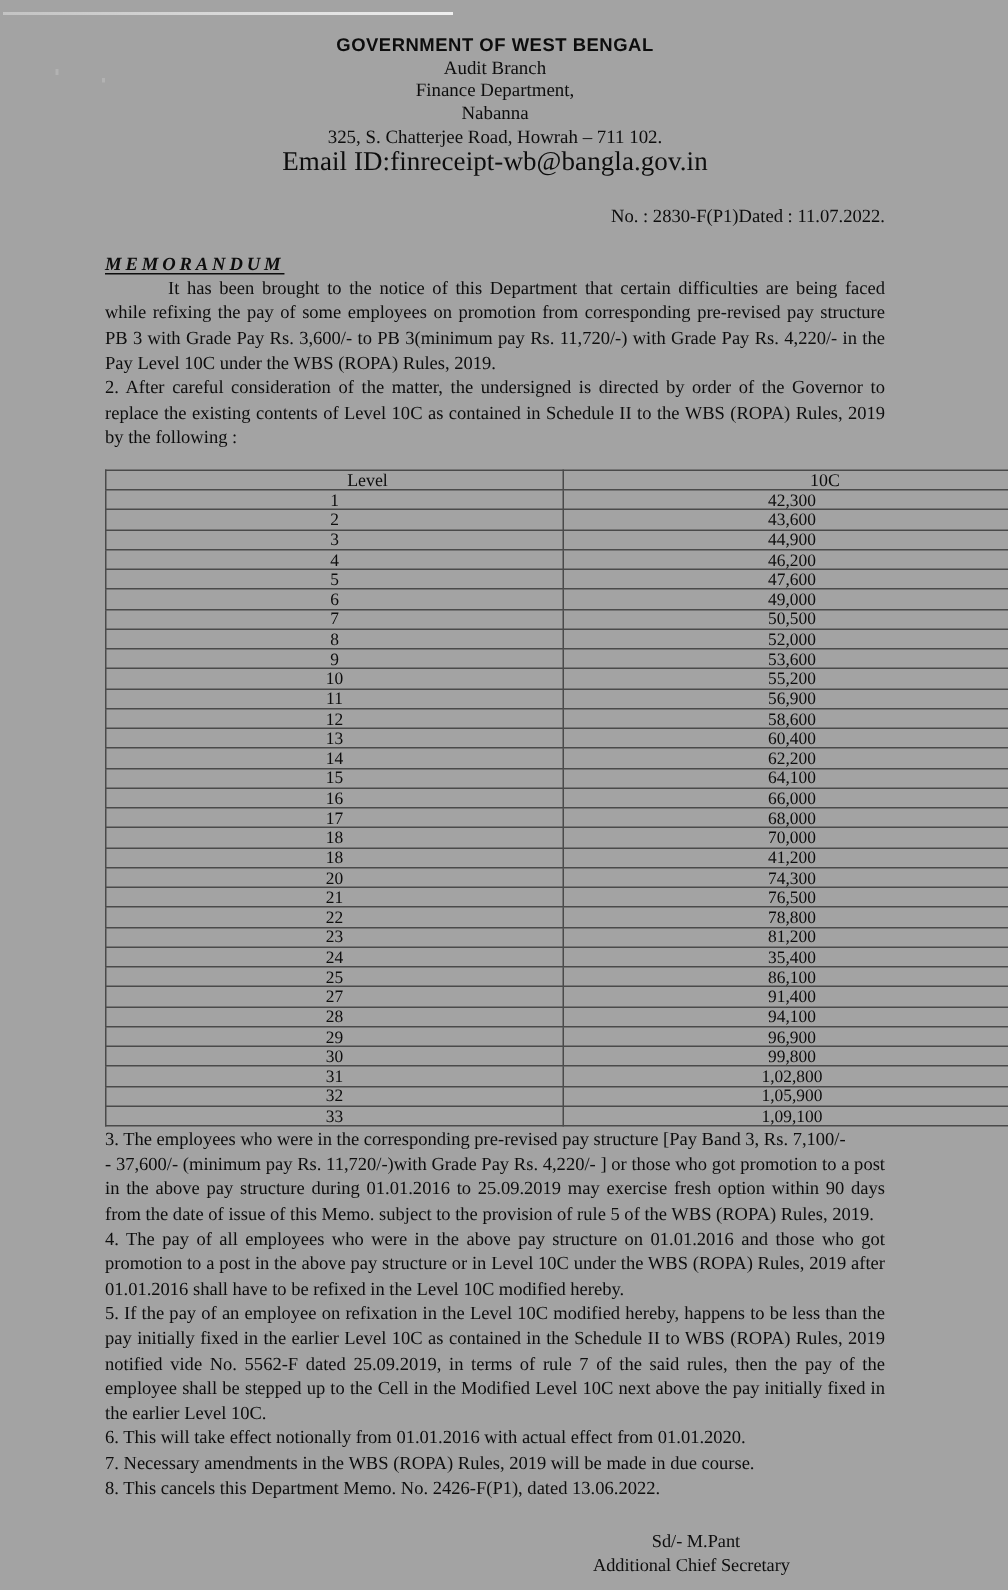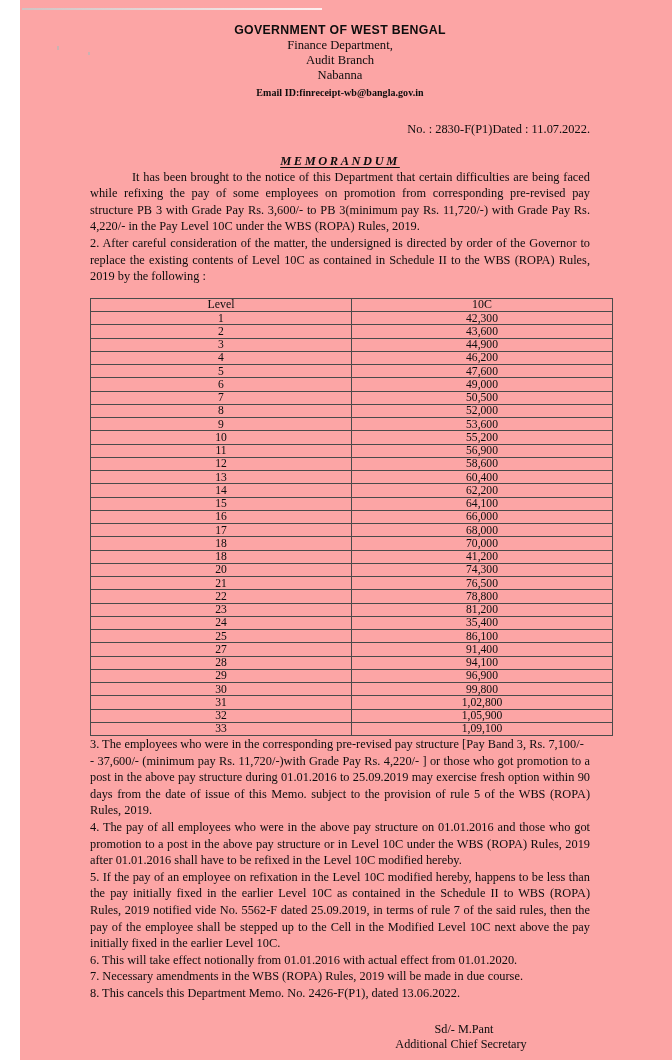--- a/index.html
+++ b/index.html
@@ -11,22 +11,21 @@
     width: 672px;
     height: 1060px;
     position: relative;
     font-family: "Liberation Serif", "DejaVu Serif", serif;
     color: #0d0d0d;
     overflow: hidden;
   }
   .page {
     position: absolute;
     inset: 0;
-    background: #fca5a5;
-    margin-left: 20px;
+    background: #a3a3a3;
   }
   
   .scan-edge {
     position: absolute;
     top: 8px;
     left: 2px;
     width: 300px;
     height: 2px;
     background: linear-gradient(90deg, #c9c9c9, #e8e8e8 60%, #fdfdfd);
     opacity: .85;
@@ -53,37 +52,37 @@
     font-weight: bold;
     font-size: 12.3px;
     letter-spacing: .35px;
     line-height: 16px;
   }
   .lh-line {
     font-size: 12.6px;
     line-height: 15.2px;
   }
   .lh-email {
-    font-weight: bold;
-    font-size: 10px;
+    font-weight: normal;
+    font-size: 18px;
     line-height: 17px;
     letter-spacing: .05px;
   }
 
   
   .refline {
     display: flex;
     justify-content: flex-end;
     margin-top: 21px;
     font-size: 12.4px;
   }
 
   
   .memo-title {
-    text-align: center;
+    text-align: left;
     margin-top: 17px;
     font-weight: bold;
     font-style: italic;
     font-size: 12.4px;
     letter-spacing: 2.6px;
     text-decoration: underline;
     text-underline-offset: 2px;
   }
 
   
@@ -115,20 +114,21 @@
     text-align: center;
     font-size: 11.6px;
     line-height: 11px;
     height: 12.25px;
     padding: 0;
   }
   .paytable td.c-level { width: 260px; }
   .paytable td.c-val { width: 260px; }
   .paytable tr.head td {
     font-size: 11.9px;
+    padding-left: 44px;
   }
 
   
   .sig {
     margin-top: 20px;
     text-align: center;
     font-size: 12.2px;
     line-height: 15.4px;
   }
   .sig-block {
@@ -143,23 +143,24 @@
 <div class="page">
 
   <div class="scan-edge"></div>
   <div class="speck" style="left:37px; top:46px;"></div>
   <div class="speck" style="left:68px; top:52px; height:3px;"></div>
 
   <div class="content">
 
     <div class="letterhead">
       <div class="lh-gov">GOVERNMENT OF WEST BENGAL</div>
+      <div class="lh-line">Audit Branch</div>
       <div class="lh-line">Finance Department,</div>
-      <div class="lh-line">Audit Branch</div>
       <div class="lh-line">Nabanna</div>
+      <div class="lh-line">325, S. Chatterjee Road, Howrah – 711 102.</div>
       <div class="lh-email">Email ID:finreceipt-wb@bangla.gov.in</div>
     </div>
 
     <div class="refline">
       <span>No.  : 2830-F(P1)</span>
       <span>Dated : 11.07.2022.</span>
     </div>
 
     <div class="memo-title">MEMORANDUM</div>
 

